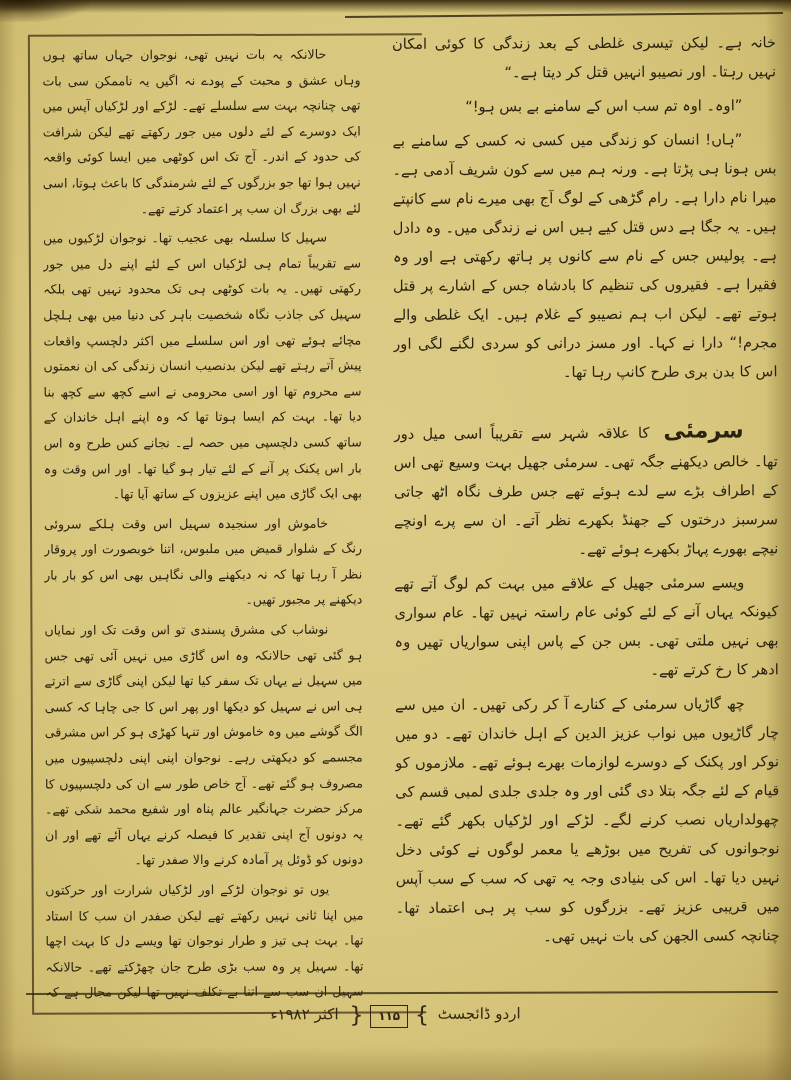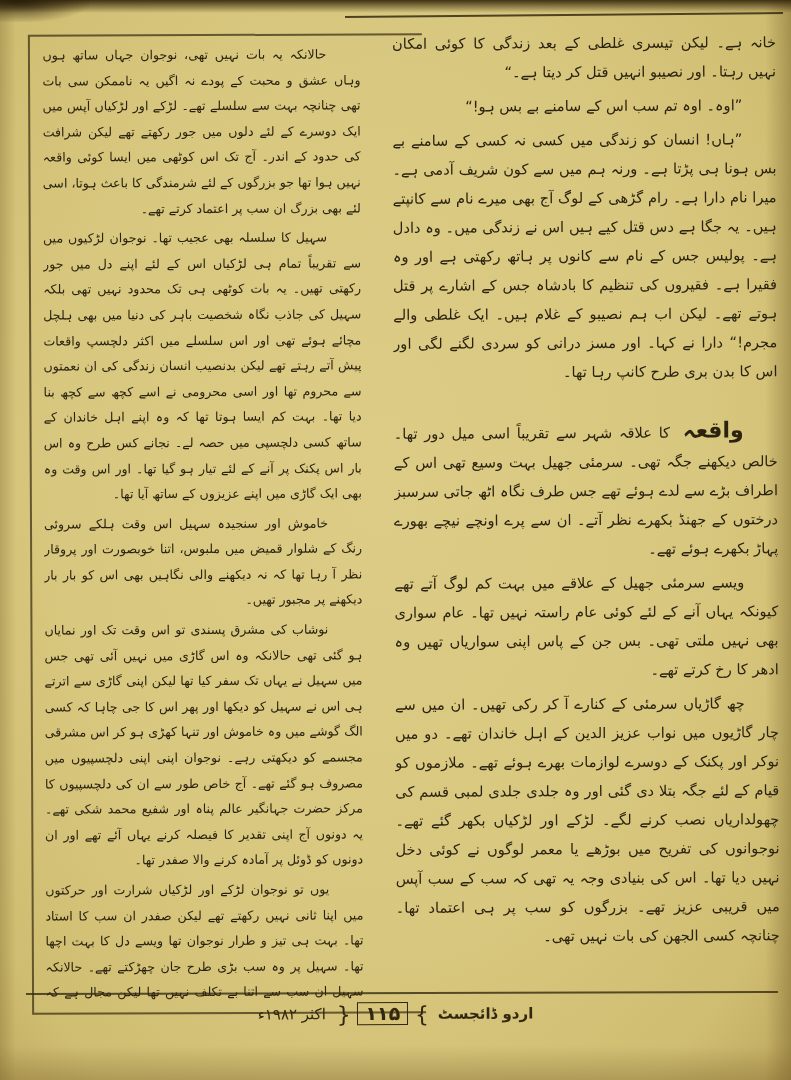--- a/index.html
+++ b/index.html
@@ -58,43 +58,43 @@
     position: absolute; top: 1002px; left: 0; width: 100%;
     text-align: center; direction: rtl;
     font-size: 15px; color: #32270f;
     transform: rotate(-0.2deg);
   }
   .footer .brace { font-size: 22px; vertical-align: -3px; padding: 0 2px; }
   .page-number-box {
     display: inline-block;
     border: 1.6px solid #32270f;
     padding: 0 7px 1px 7px;
-    font-size: 19px;
+    font-size: 12px;
     font-weight: bold;
     line-height: 20px;
     vertical-align: -1px;
   }
   .footer .date { padding-right: 4px; }
-  .footer .mag { padding-left: 2px; letter-spacing: 2px; font-weight: bold; }
+  .footer .mag { padding-left: 2px; letter-spacing: 2px; }
 </style>
 </head>
 <body>
 
 <div class="page">
 
   <div class="corner-blotch"></div>
   <div class="rule rule-top"></div>
   <div class="left-frame"></div>
 
   <div class="col col-right">
     <p class="no-indent">خانہ ہے۔ لیکن تیسری غلطی کے بعد زندگی کا کوئی امکان نہیں رہتا۔ اور نصیبو انہیں قتل کر دیتا ہے۔“</p>
     <p>”اوہ۔ اوہ تم سب اس کے سامنے بے بس ہو!“</p>
     <p>”ہاں! انسان کو زندگی میں کسی نہ کسی کے سامنے بے بس ہونا ہی پڑتا ہے۔ ورنہ ہم میں سے کون شریف آدمی ہے۔ میرا نام دارا ہے۔ رام گڑھی کے لوگ آج بھی میرے نام سے کانپتے ہیں۔ یہ جگا ہے دس قتل کیے ہیں اس نے زندگی میں۔ وہ دادل ہے۔ پولیس جس کے نام سے کانوں پر ہاتھ رکھتی ہے اور وہ فقیرا ہے۔ فقیروں کی تنظیم کا بادشاہ جس کے اشارے پر قتل ہوتے تھے۔ لیکن اب ہم نصیبو کے غلام ہیں۔ ایک غلطی والے مجرم!“ دارا نے کہا۔ اور مسز درانی کو سردی لگنے لگی اور اس کا بدن بری طرح کانپ رہا تھا۔</p>
     <p class="section-start">
-      <span class="lead-word">واقعہ</span>
+      <span class="lead-word">سرمئی</span>
       <span>کا علاقہ شہر سے تقریباً اسی میل دور تھا۔ خالص دیکھنے جگہ تھی۔ سرمئی جھیل بہت وسیع تھی اس کے اطراف بڑے سے لدے ہوئے تھے جس طرف نگاہ اٹھ جاتی سرسبز درختوں کے جھنڈ بکھرے نظر آتے۔ ان سے پرے اونچے نیچے بھورے پہاڑ بکھرے ہوئے تھے۔</span>
     </p>
     <p>ویسے سرمئی جھیل کے علاقے میں بہت کم لوگ آتے تھے کیونکہ یہاں آنے کے لئے کوئی عام راستہ نہیں تھا۔ عام سواری بھی نہیں ملتی تھی۔ بس جن کے پاس اپنی سواریاں تھیں وہ ادھر کا رخ کرتے تھے۔</p>
     <p>چھ گاڑیاں سرمئی کے کنارے آ کر رکی تھیں۔ ان میں سے چار گاڑیوں میں نواب عزیز الدین کے اہل خاندان تھے۔ دو میں نوکر اور پکنک کے دوسرے لوازمات بھرے ہوئے تھے۔ ملازموں کو قیام کے لئے جگہ بتلا دی گئی اور وہ جلدی جلدی لمبی قسم کی چھولداریاں نصب کرنے لگے۔ لڑکے اور لڑکیاں بکھر گئے تھے۔ نوجوانوں کی تفریح میں بوڑھے یا معمر لوگوں نے کوئی دخل نہیں دیا تھا۔ اس کی بنیادی وجہ یہ تھی کہ سب کے سب آپس میں قریبی عزیز تھے۔ بزرگوں کو سب پر ہی اعتماد تھا۔ چنانچہ کسی الجھن کی بات نہیں تھی۔</p>
   </div>
 
   <div class="col col-left">
     <p>حالانکہ یہ بات نہیں تھی، نوجوان جہاں ساتھ ہوں وہاں عشق و محبت کے پودے نہ اگیں یہ ناممکن سی بات تھی چنانچہ بہت سے سلسلے تھے۔ لڑکے اور لڑکیاں آپس میں ایک دوسرے کے لئے دلوں میں جور رکھتے تھے لیکن شرافت کی حدود کے اندر۔ آج تک اس کوٹھی میں ایسا کوئی واقعہ نہیں ہوا تھا جو بزرگوں کے لئے شرمندگی کا باعث ہوتا، اسی لئے بھی بزرگ ان سب پر اعتماد کرتے تھے۔</p>
     <p>سہیل کا سلسلہ بھی عجیب تھا۔ نوجوان لڑکیوں میں سے تقریباً تمام ہی لڑکیاں اس کے لئے اپنے دل میں جور رکھتی تھیں۔ یہ بات کوٹھی ہی تک محدود نہیں تھی بلکہ سہیل کی جاذب نگاہ شخصیت باہر کی دنیا میں بھی ہلچل مچائے ہوئے تھی اور اس سلسلے میں اکثر دلچسپ واقعات پیش آتے رہتے تھے لیکن بدنصیب انسان زندگی کی ان نعمتوں سے محروم تھا اور اسی محرومی نے اسے کچھ سے کچھ بنا دیا تھا۔ بہت کم ایسا ہوتا تھا کہ وہ اپنے اہل خاندان کے ساتھ کسی دلچسپی میں حصہ لے۔ نجانے کس طرح وہ اس بار اس پکنک پر آنے کے لئے تیار ہو گیا تھا۔ اور اس وقت وہ بھی ایک گاڑی میں اپنے عزیزوں کے ساتھ آیا تھا۔</p>
     <p>خاموش اور سنجیدہ سہیل اس وقت ہلکے سروئی رنگ کے شلوار قمیض میں ملبوس، اتنا خوبصورت اور پروقار نظر آ رہا تھا کہ نہ دیکھنے والی نگاہیں بھی اس کو بار بار دیکھنے پر مجبور تھیں۔</p>

